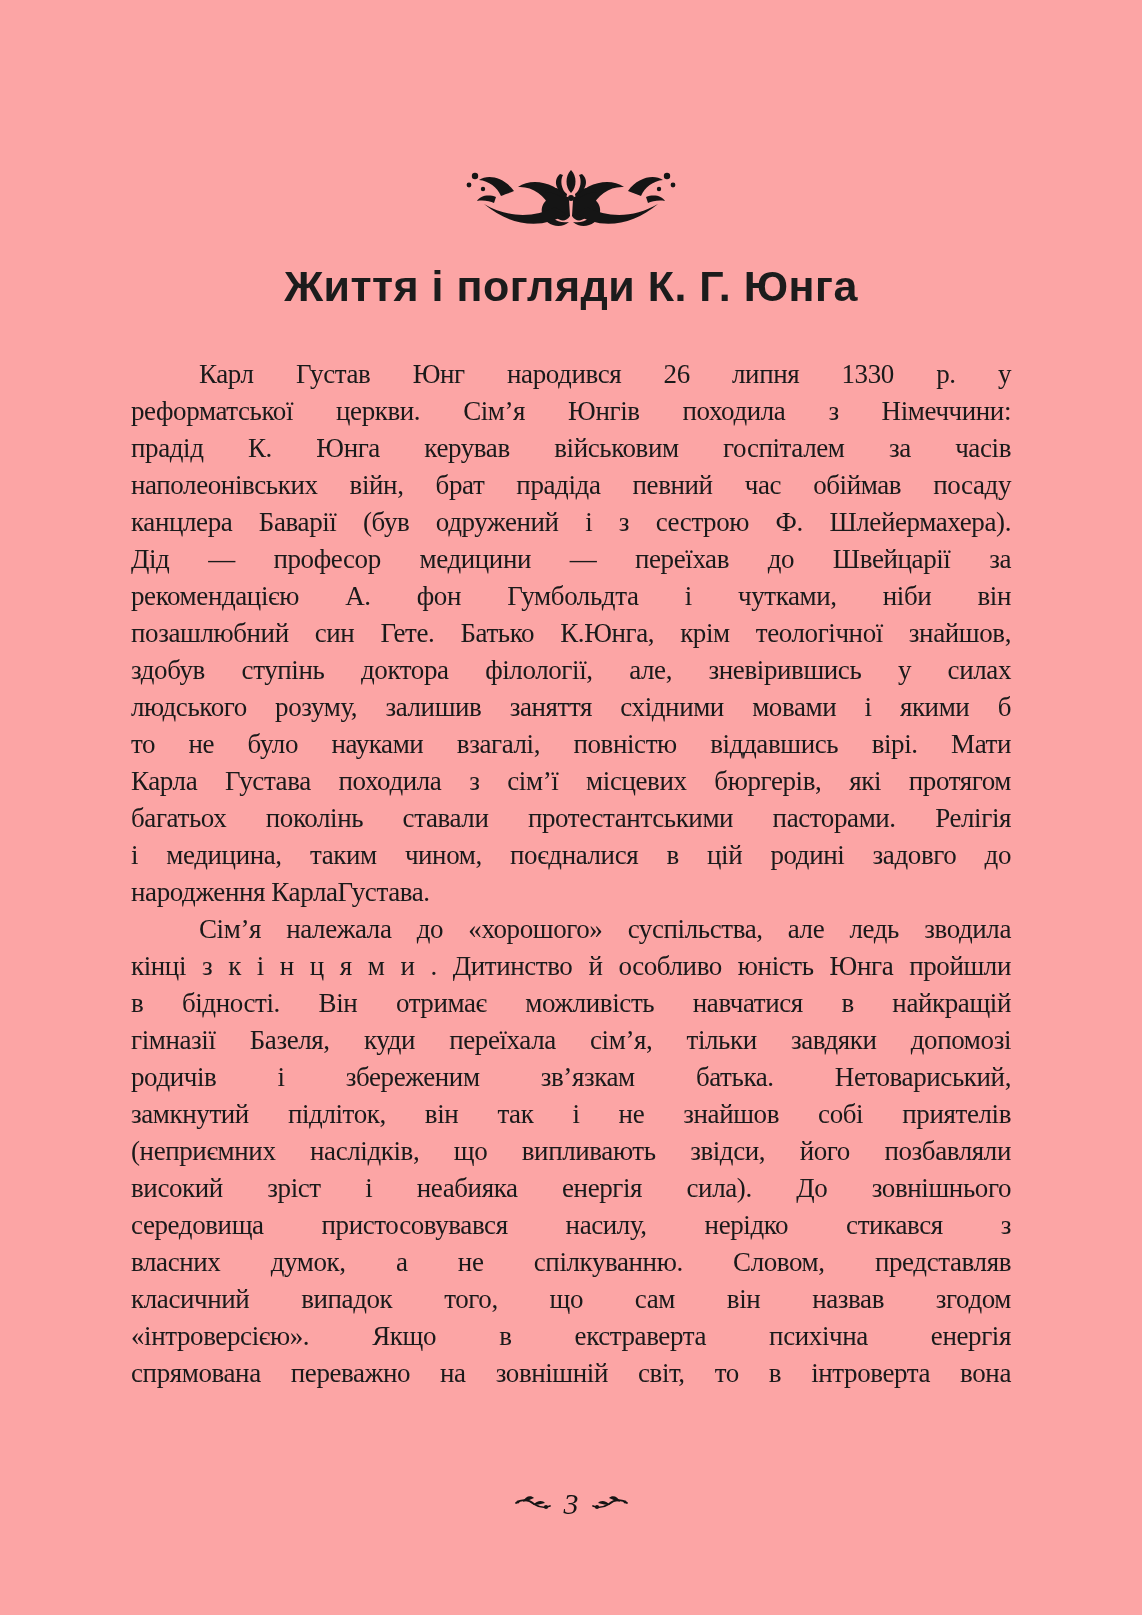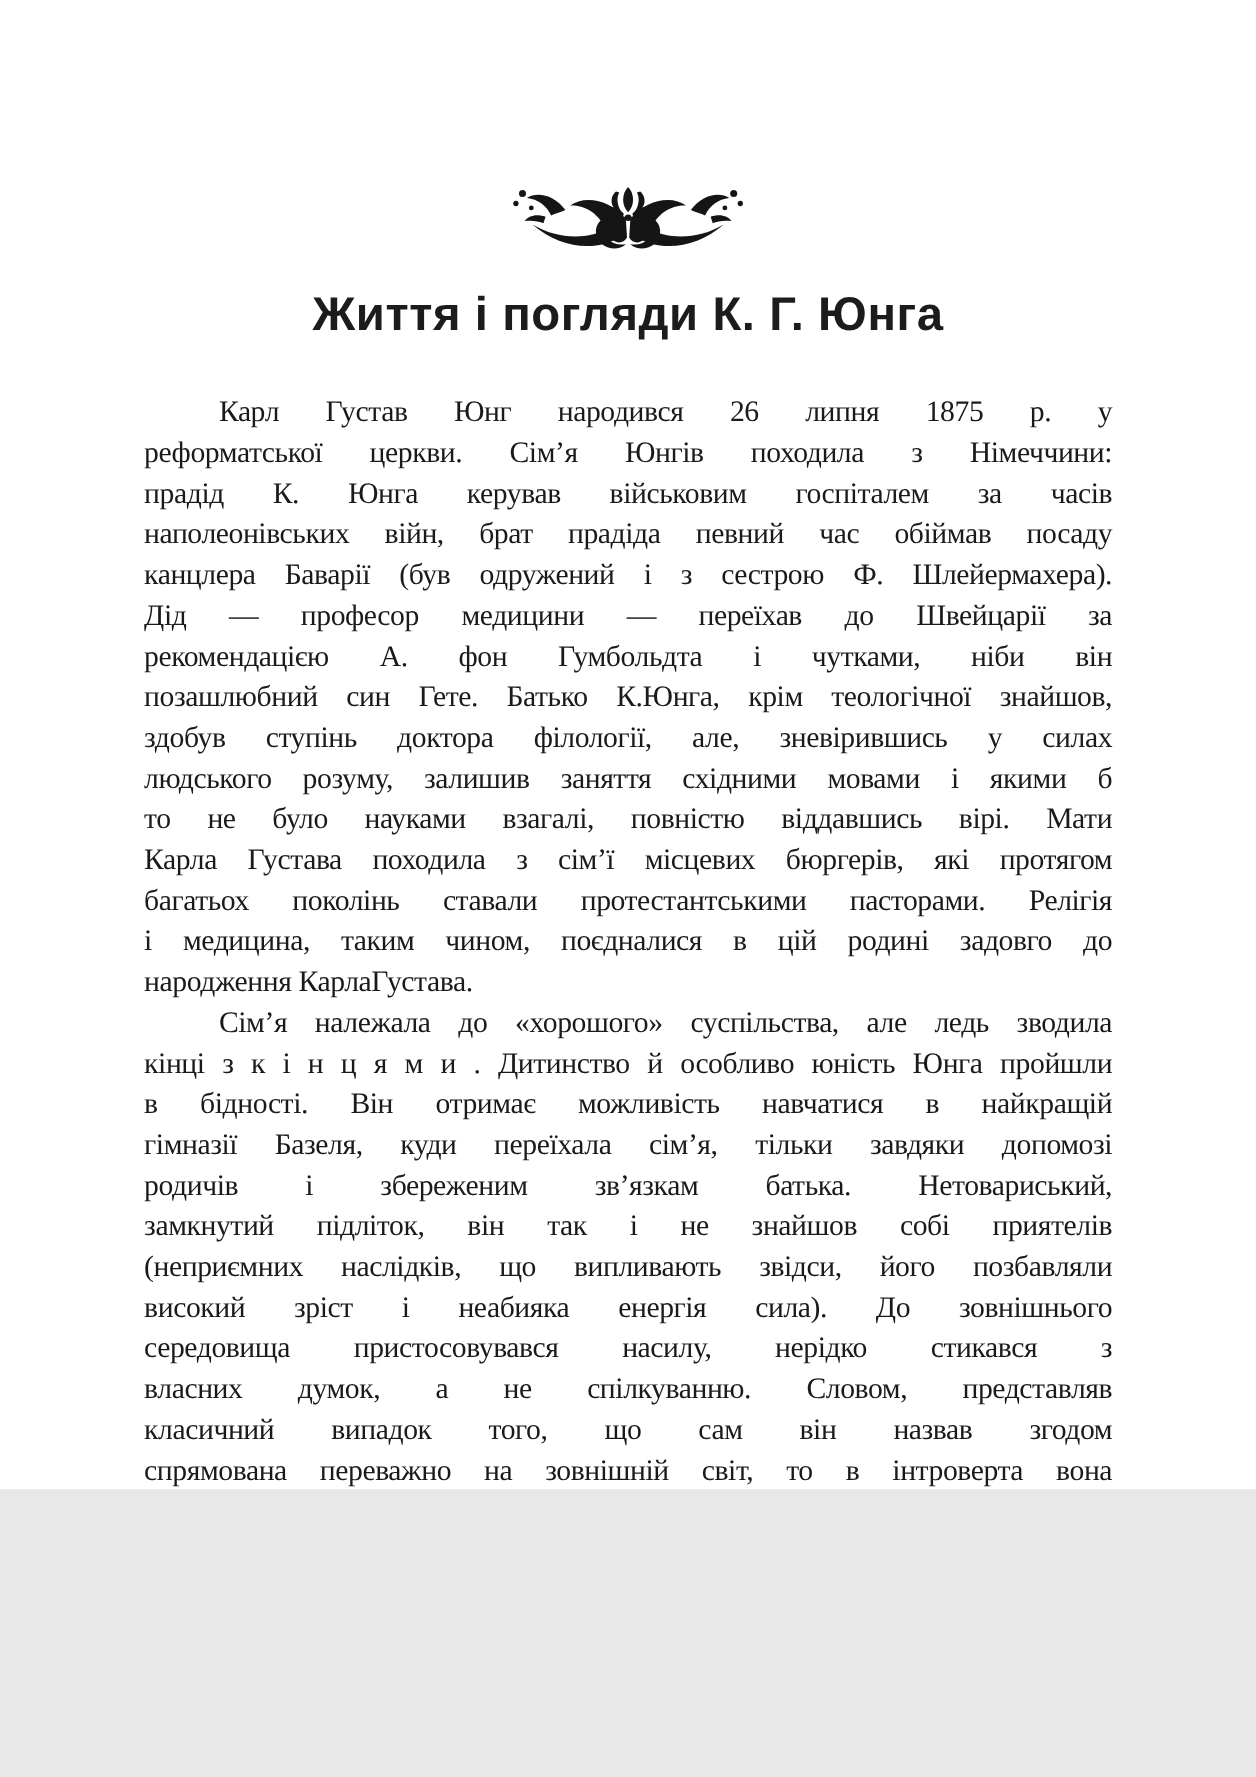--- a/index.html
+++ b/index.html
@@ -1,21 +1,21 @@
 <!DOCTYPE html>
 <html><head>
 <meta charset="utf-8">
 <style>
   html, body { margin: 0; padding: 0; background: #e8e8e8; }
   .page {
     position: relative;
     width: 1142px;
-    height: 1354px;
+    height: 1615px;
     margin: 0 auto;
-    background: #ffffff;
+    background: #fca5a5;
     overflow: hidden;
     font-family: "Liberation Serif", serif;
     color: #1a1a1a;
   }
   .ornament-top {
     position: absolute;
     left: 0; top: 167px;
     width: 100%;
     display: flex;
     justify-content: center;
@@ -95,21 +95,21 @@
       <path d="M111 3 C105 9 105 20 111 26 C117 20 117 9 111 3 Z"></path>
       <path d="M100 7 C93 13 95 24 107 28 C101 22 100 13 103 8 Z"></path>
       <path d="M122 7 C129 13 127 24 115 28 C121 22 122 13 119 8 Z"></path>
       <circle cx="111" cy="31" r="3"></circle>
     </svg>
   </div>
 
   <h1 class="title">Життя і погляди К. Г. Юнга</h1>
 
   <div class="body-text">
-      <div class="line first">Карл Густав Юнг народився 26 липня 1875 р. у</div>
+      <div class="line first">Карл Густав Юнг народився 26 липня 1330 р. у</div>
       <div class="line">реформатської церкви. Сім’я Юнгів походила з Німеччини:</div>
       <div class="line">прадід К. Юнга керував військовим госпіталем за часів</div>
       <div class="line">наполеонівських війн, брат прадіда певний час обіймав посаду</div>
       <div class="line">канцлера Баварії (був одружений і з сестрою Ф. Шлейермахера).</div>
       <div class="line">Дід — професор медицини — переїхав до Швейцарії за</div>
       <div class="line">рекомендацією А. фон Гумбольдта і чутками, ніби він</div>
       <div class="line">позашлюбний син Гете. Батько К.Юнга, крім теологічної знайшов,</div>
       <div class="line">здобув ступінь доктора філології, але, зневірившись у силах</div>
       <div class="line">людського розуму, залишив заняття східними мовами і якими б</div>
       <div class="line">то не було науками взагалі, повністю віддавшись вірі. Мати</div>
@@ -121,20 +121,21 @@
       <div class="line">кінці з к і н ц я м и . Дитинство й особливо юність Юнга пройшли</div>
       <div class="line">в бідності. Він отримає можливість навчатися в найкращій</div>
       <div class="line">гімназії Базеля, куди переїхала сім’я, тільки завдяки допомозі</div>
       <div class="line">родичів і збереженим зв’язкам батька. Нетовариський,</div>
       <div class="line">замкнутий підліток, він так і не знайшов собі приятелів</div>
       <div class="line">(неприємних наслідків, що випливають звідси, його позбавляли</div>
       <div class="line">високий зріст і неабияка енергія сила). До зовнішнього</div>
       <div class="line">середовища пристосовувався насилу, нерідко стикався з</div>
       <div class="line">власних думок, а не спілкуванню. Словом, представляв</div>
       <div class="line">класичний випадок того, що сам він назвав згодом</div>
+      <div class="line">«інтроверсією». Якщо в екстраверта психічна енергія</div>
       <div class="line">спрямована переважно на зовнішній світ, то в інтроверта вона</div>
     </div>
 
   <div class="footer">
     <svg class="sprig" width="36" height="18" viewBox="0 0 36 18" xmlns="http://www.w3.org/2000/svg">
       <path d="M1 8 C6 4 13 4 19 9 C25 13 30 13 35 11" fill="none" stroke="#151515" stroke-width="1.7" stroke-linecap="round"></path>
       <path d="M8 7 C10 1 16 0 19 3 C15 5 11 6 8 7 Z" fill="#151515"></path>
       <path d="M18 10 C22 5 28 5 30 8 C26 9 21 10 18 10 Z" fill="#151515"></path>
       <circle cx="31" cy="12" r="2.1" fill="#151515"></circle>
       <circle cx="3" cy="7" r="1.4" fill="#151515"></circle>

